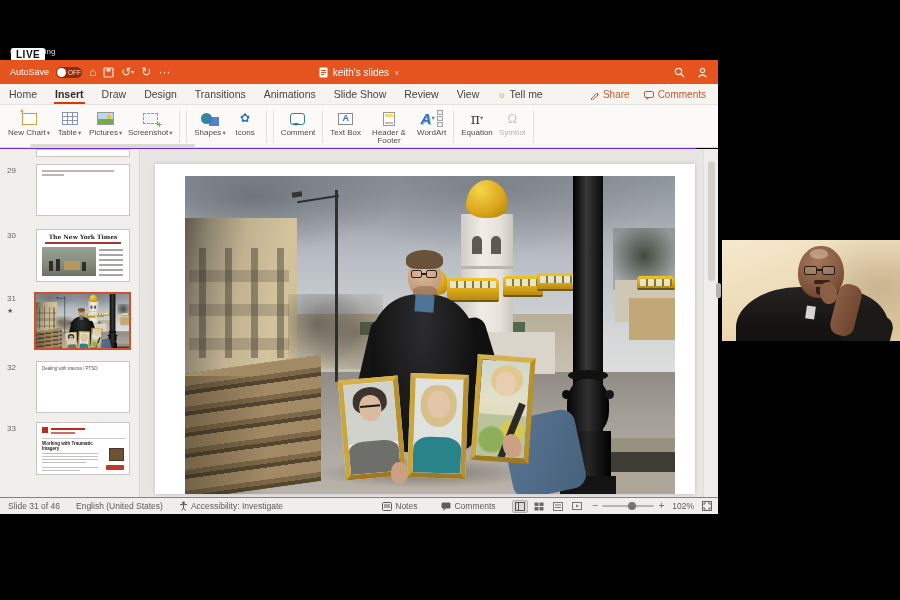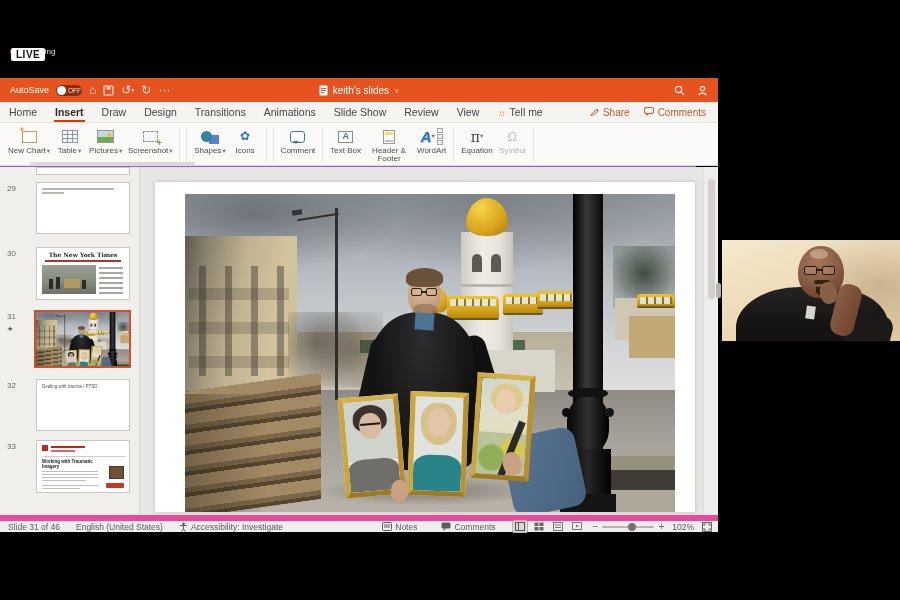--- a/index.html
+++ b/index.html
@@ -8,21 +8,21 @@
   .stage { position:relative; width:900px; height:600px; background:#000; overflow:hidden; }
 
   
   .rec-indicator { position:absolute; left:10px; top:47px; display:flex; align-items:center; gap:4px;
     color:#ddd; font-size:8px; }
   .rec-dot { width:5px; height:5px; border-radius:50%; background:#e03c31; }
   .live-badge { position:absolute; left:11px; top:48px; background:#fff; color:#111;
     font-size:10px; font-weight:bold; padding:1px 5px; border-radius:2px; letter-spacing:.5px; }
 
   
-  .ppt-window { position:absolute; left:0; top:78px; width:696px; height:454px; background:#8b5cf6; }
+  .ppt-window { position:absolute; left:0; top:60px; width:696px; height:454px; background:#6d28d9; }
 
   .titlebar { position:absolute; left:0; top:0; width:718px; height:24px; background:#e5531f;
     display:flex; align-items:center; color:#fff; font-size:9px; }
   .tb-left { display:flex; align-items:center; gap:7px; padding-left:10px; }
   .autosave-toggle { width:26px; height:11px; border-radius:6px; background:#8c2c0c;
     display:flex; align-items:center; gap:2px; padding:1px; }
   .autosave-knob { width:9px; height:9px; border-radius:50%; background:#fff; }
   .autosave-state { font-size:6.5px; color:#ffd9c9; }
   .tb-ic { color:#ffe3d6; font-size:12px; line-height:1; display:flex; align-items:center; }
   .tb-center { position:absolute; left:0; right:0; top:0; height:24px; display:flex;
@@ -35,21 +35,21 @@
   .menubar { position:absolute; left:0; top:24px; width:718px; height:21px; background:#f6f4f1;
     display:flex; align-items:center; font-size:10.5px; color:#444; border-bottom:1px solid #e7e4e0; }
   .menu-tab { padding:3px 9px; position:relative; cursor:default; white-space:nowrap; }
   .menu-tab.active { color:#2b2b2b; font-weight:bold; }
   .menu-tab.active::after { content:""; position:absolute; left:8px; right:8px; bottom:-1px;
     height:2px; background:#d83b01; }
   .tellme { display:flex; align-items:center; gap:3px; }
   .bulb::before { content:"☼"; color:#b8860b; font-size:10px; }
   .mb-right { margin-left:auto; display:flex; align-items:center; gap:14px; padding-right:12px;
     color:#c45a2b; font-size:10px; }
-  .mb-btn { display:flex; align-items:flex-start; gap:4px; }
+  .mb-btn { display:flex; align-items:flex-end; gap:4px; }
 
   
   .ribbon { position:absolute; left:0; top:45px; width:718px; height:43px; background:#fbfaf8;
     border-bottom:1px solid #dedad6; display:flex; align-items:stretch; padding:2px 2px 1px 4px; }
   .rgroup { display:flex; align-items:flex-start; padding:1px 1px; }
   .rsep { width:1px; background:#e4e1dd; margin:3px 3px; }
   .rbtn { display:flex; flex-direction:column; align-items:center; width:auto; min-width:33px;
     padding:1px 3px 0 3px; font-size:8px; color:#4c4c4c; line-height:1.05; text-align:center; }
   .rbtn .ric { height:19px; display:flex; align-items:center; justify-content:center; margin-bottom:1px; }
   .rlabel { display:flex; align-items:flex-start; justify-content:center; gap:1px; max-width:44px; }
@@ -271,21 +271,21 @@
   .ps-f3 .p-strap { left:30px; top:40px; width:7px; height:62px; background:#2d2a26; transform:rotate(18deg); }
   .ps-hand-l { left:206px; top:286px; width:17px; height:22px; border-radius:45%; background:#caa183; }
   .ps-hand-r { left:318px; top:258px; width:18px; height:24px; border-radius:45%; background:#caa183; transform:rotate(-15deg); }
 
   
   #thumb31-slot { position:absolute; left:0; top:0; width:93px; height:54px; overflow:hidden; }
   #thumb31-slot .photo-scene { transform:scale(0.19); transform-origin:0 0; }
 
   
   .statusbar { position:absolute; left:0; top:437px; width:718px; height:17px; background:#f0eeec;
-    border-top:6px solid #ec4899; display:flex; font-size:8.5px; color:#5c5c5c; }
+    border-top:1px solid #ec4899; display:flex; font-size:8.5px; color:#5c5c5c; }
   .sb-item { display:flex; align-items:center; gap:3px; padding:0 8px; white-space:nowrap; }
   .sb-right { margin-left:auto; display:flex; align-items:center; gap:8px; padding-right:6px; }
   .sb-views { display:flex; align-items:center; gap:3px; }
   .sb-view { width:16px; height:13px; display:flex; align-items:center; justify-content:center; border-radius:2px; }
   .sb-view.active { background:#dcdad6; border:1px solid #b7b3ae; }
   .sb-slider { display:flex; align-items:center; gap:4px; }
   .sb-track { width:52px; height:2px; background:#b7b3ae; position:relative; border-radius:1px; }
   .sb-knob { position:absolute; left:26px; top:-3px; width:8px; height:8px; border-radius:50%; background:#767270; }
   .sb-zoomsign { font-size:10px; color:#6b6b6b; line-height:1; }
 

